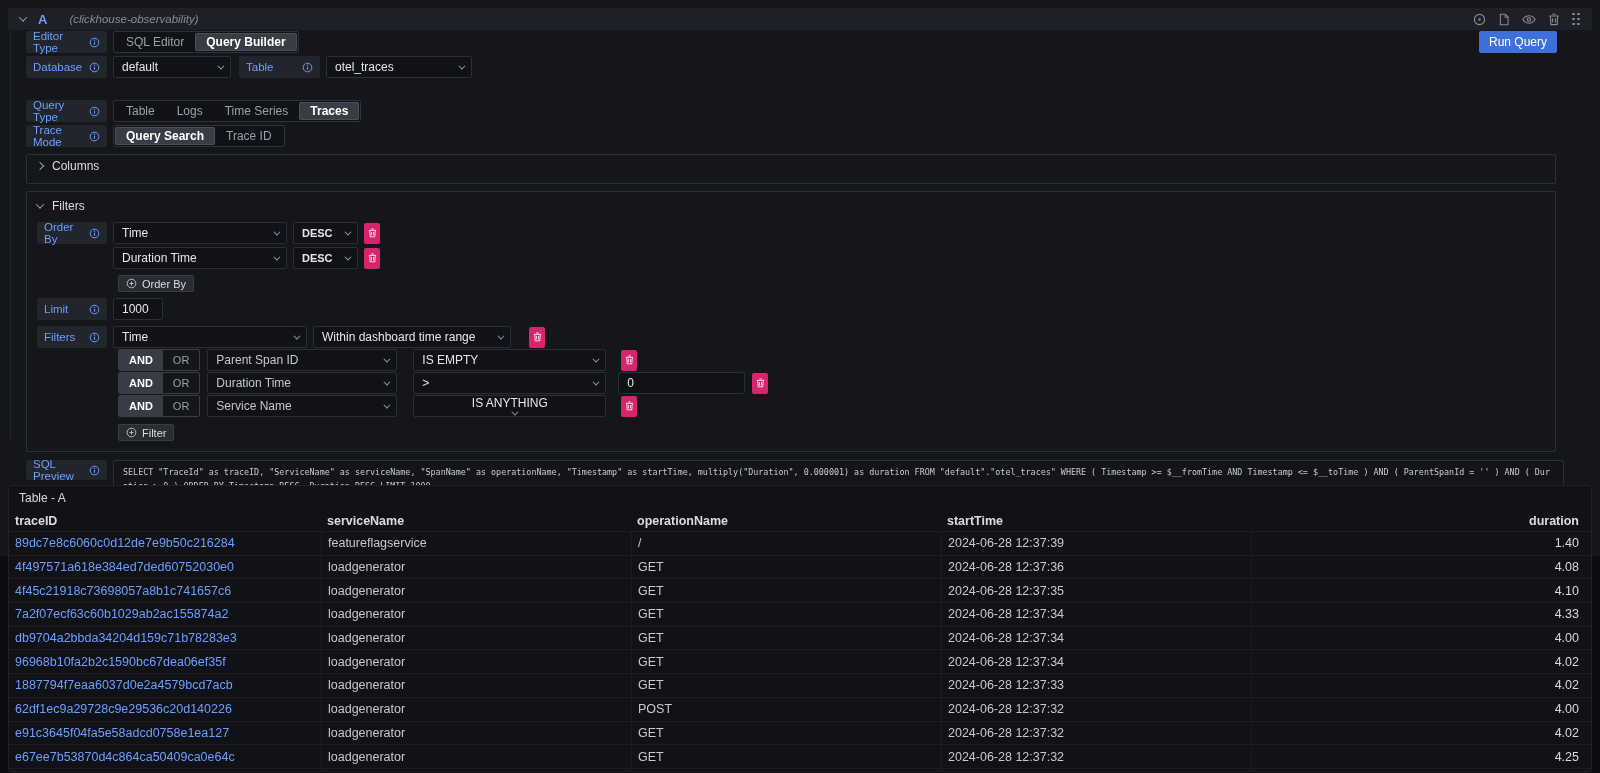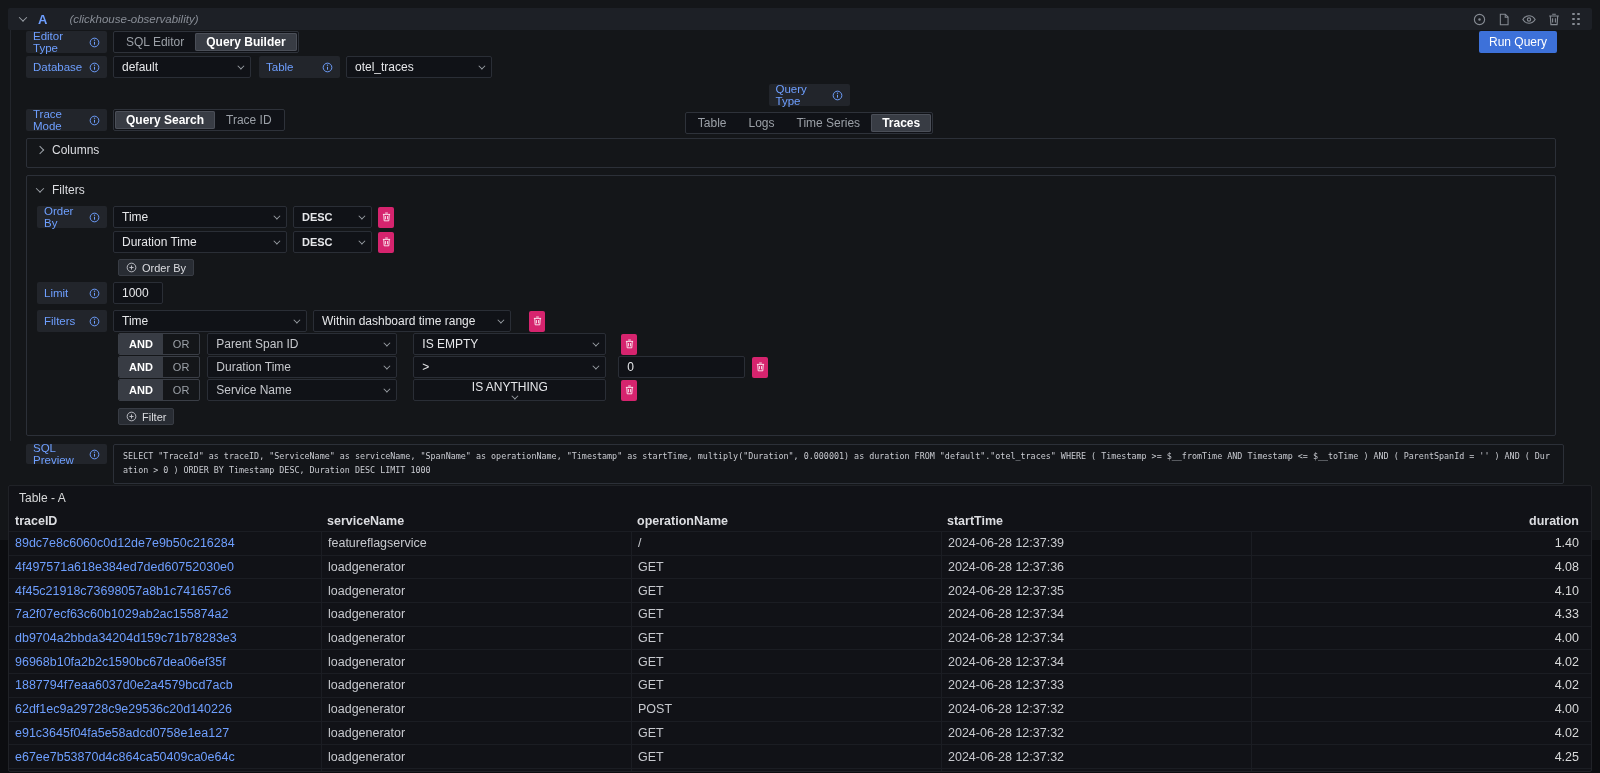--- a/index.html
+++ b/index.html
@@ -40,21 +40,21 @@
                      box-shadow:inset 0 0 0 1px #4b4f58; }
 
   .select { height:22px; background:#101217; border:1px solid #2a2e36; border-radius:2px;
             display:flex; align-items:center; justify-content:space-between; padding:0 8px;
             font-size:12px; font-weight:500; color:#e6e7ea; cursor:pointer; white-space:nowrap; }
   .caret { width:5px; height:5px; border-right:1.3px solid #9ba0a7; border-bottom:1.3px solid #9ba0a7;
            transform:rotate(45deg) translateY(-2px); flex:none; margin-left:8px; }
   .tbox { height:22px; background:#101217; border:1px solid #2a2e36; border-radius:2px;
           display:flex; align-items:center; padding:0 8px; font-size:12px; font-weight:500; color:#e6e7ea; }
 
-  .w134{width:138px} .w146{width:146px} .w174{width:174px} .w57{width:79px}
+  .w134{width:118px} .w146{width:146px} .w174{width:174px} .w57{width:65px}
   .w194{width:194px} .w198{width:198px} .w190{width:190px} .w193{width:193px}
   .w127{width:127px} .w50{width:50px}
 
   .trash-btn { width:16px; height:21px; background:#d6246e; border:none; border-radius:2px; flex:none;
                display:flex; align-items:center; justify-content:center; cursor:pointer; }
 
   .section-box { border:1px solid #2c3038; border-radius:2px; margin:7px 36px 0 18px; padding:4px 10px 10px 10px; }
   .section-head { display:flex; align-items:center; gap:9px; height:14px; color:#dcdde1;
                   font-size:12px; font-weight:500; cursor:pointer; }
   .section-box.filters { padding-bottom:9px; }
@@ -173,21 +173,21 @@
             <path d="M8 7v4.2" stroke="#6e9fff" stroke-width="1.5"></path>
             <circle cx="8" cy="4.6" r="1" fill="#6e9fff"></circle>
           </svg>
       </div>
       <div class="select w146">
         <span>otel_traces</span>
           <span class="caret"></span>
       </div>
     </div>
 
-    <div class="frow" style="margin-top:6px;flex-direction:column;">
+    <div class="frow" style="margin-top:22px;">
       <div class="flabel">
         <span>Query Type</span>
         <svg class="info-icon" width="11" height="11" viewBox="0 0 16 16">
             <circle cx="8" cy="8" r="6.3" fill="none" stroke="#6e9fff" stroke-width="1.4"></circle>
             <path d="M8 7v4.2" stroke="#6e9fff" stroke-width="1.5"></path>
             <circle cx="8" cy="4.6" r="1" fill="#6e9fff"></circle>
           </svg>
       </div>
       <div class="seg">
         <span class="seg-item">Table</span>

